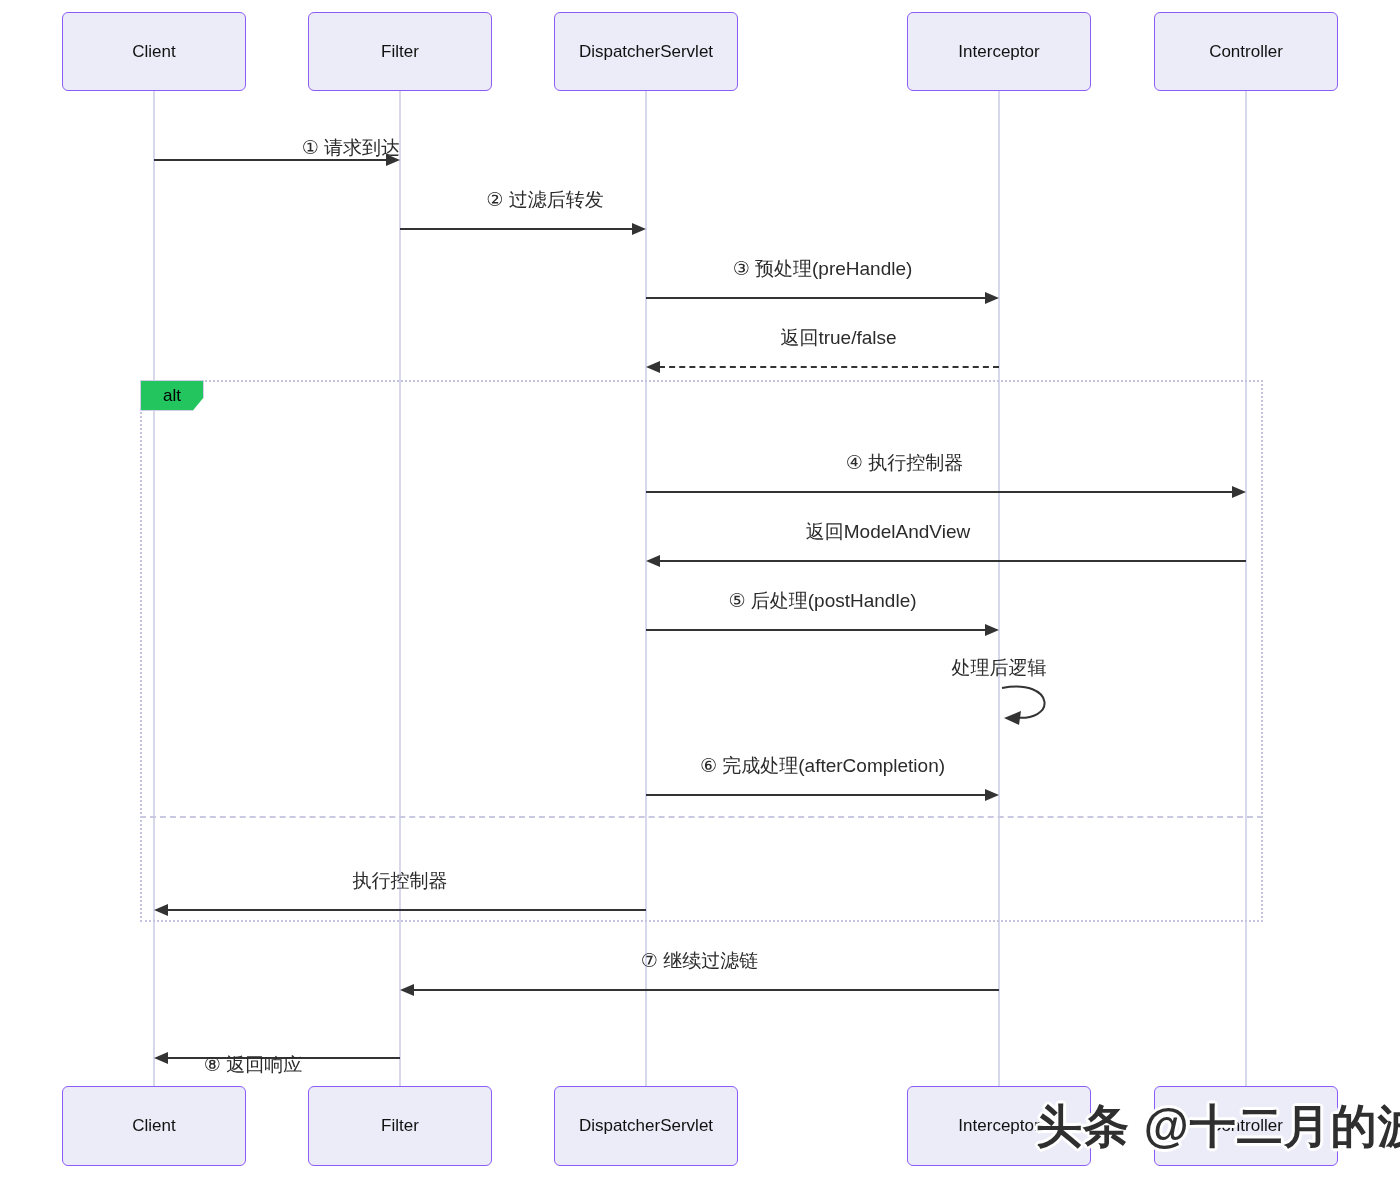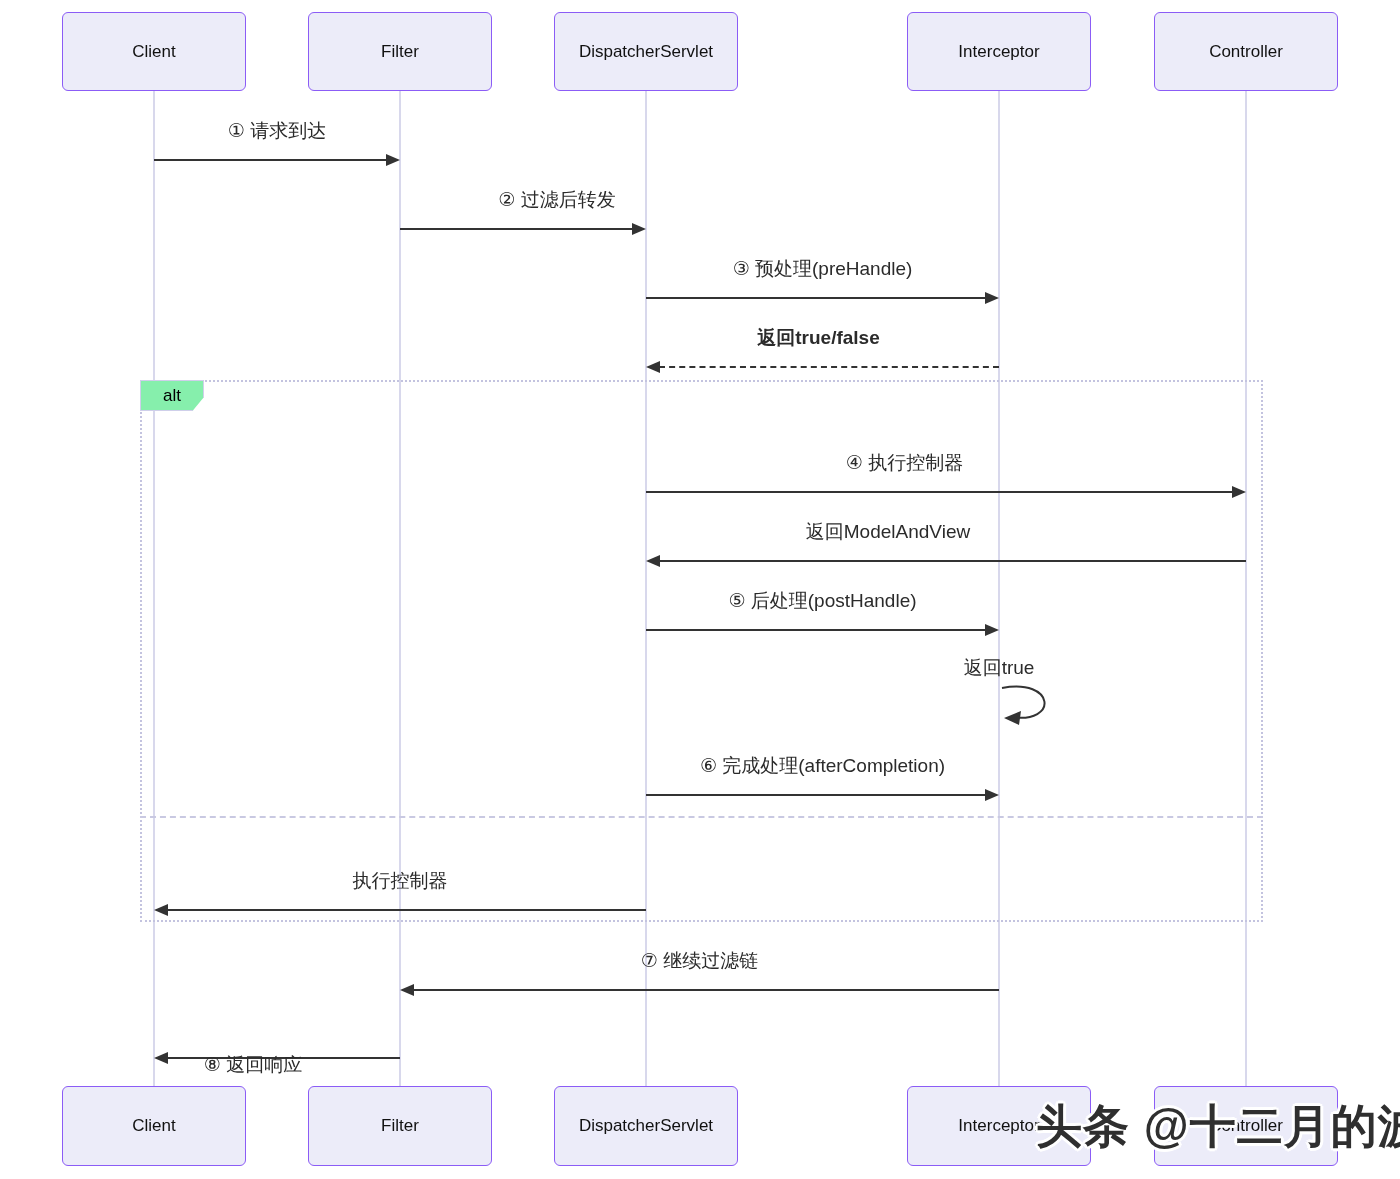--- a/index.html
+++ b/index.html
@@ -27,21 +27,21 @@
   .alt-frame{
     position:absolute;left:140px;top:380px;width:1123px;height:542px;
     border:2px dotted #c3c3df;box-sizing:border-box;z-index:2;
   }
   .alt-divider{
     position:absolute;left:140px;top:816px;width:1123px;height:0;
     border-top:2px dashed #c9c9e2;z-index:2;
   }
   .alt-tab{
     position:absolute;left:140px;top:380px;width:64px;height:31px;
-    background:#86efac;border:1px solid #cfcfea;box-sizing:border-box;
+    background:#22c55e;border:1px solid #cfcfea;box-sizing:border-box;
     clip-path:polygon(0 0,100% 0,100% 55%,82% 100%,0 100%);
     display:flex;align-items:center;justify-content:center;
     font-size:17px;color:#000;z-index:5;
   }
   .guard-label{
     position:absolute;left:140px;width:1123px;text-align:center;
     font-size:19px;line-height:26px;color:#2b2b2b;z-index:4;white-space:nowrap;
   }
   .self-loop-svg{position:absolute;z-index:4;overflow:visible;}
   .watermark{
@@ -64,42 +64,42 @@
       <div class="lifeline" style="left: 1245px; top: 91px; height: 995px;"></div>
     </div>
 
   <div class="alt-frame"></div>
   <div class="alt-divider"></div>
   <div class="alt-tab">
     <span>alt</span>
   </div>
 
   <div id="messages-mount">
-      <div class="msg-label" style="left: 154px; width: 246px; top: 116px;">① 请求到达</div>
+      <div class="msg-label" style="left: 154px; width: 246px; top: 133px; text-align: right;">① 请求到达</div>
       <div class="msg-line" style="left: 154px; width: 233px; top: 159px;"></div>
       <div class="arrow-head right" style="left: 386px; top: 154px;"></div>
-      <div class="msg-label" style="left: 412px; width: 290px; top: 185px;">② 过滤后转发</div>
+      <div class="msg-label" style="left: 400px; width: 290px; top: 185px;">② 过滤后转发</div>
       <div class="msg-line" style="left: 400px; width: 233px; top: 228px;"></div>
       <div class="arrow-head right" style="left: 632px; top: 223px;"></div>
       <div class="msg-label" style="left: 646px; width: 353px; top: 254px;">③ 预处理(preHandle)</div>
       <div class="msg-line" style="left: 646px; width: 340px; top: 297px;"></div>
       <div class="arrow-head right" style="left: 985px; top: 292px;"></div>
-      <div class="msg-label" style="left: 642px; width: 353px; top: 323px; font-weight: bold;">返回true/false</div>
+      <div class="msg-label" style="left: 662px; width: 353px; top: 323px;">返回true/false</div>
       <div class="msg-line dashed" style="left: 659px; width: 340px; top: 366px;"></div>
       <div class="arrow-head left" style="left: 646px; top: 361px;"></div>
       <div class="msg-label" style="left: 646px; width: 517px; top: 448px;">④ 执行控制器</div>
       <div class="msg-line" style="left: 646px; width: 587px; top: 491px;"></div>
       <div class="arrow-head right" style="left: 1232px; top: 486px;"></div>
       <div class="msg-label" style="left: 646px; width: 484px; top: 517px;">返回ModelAndView</div>
       <div class="msg-line" style="left: 659px; width: 587px; top: 560px;"></div>
       <div class="arrow-head left" style="left: 646px; top: 555px;"></div>
       <div class="msg-label" style="left: 646px; width: 353px; top: 586px;">⑤ 后处理(postHandle)</div>
       <div class="msg-line" style="left: 646px; width: 340px; top: 629px;"></div>
       <div class="arrow-head right" style="left: 985px; top: 624px;"></div>
-      <div class="msg-label" style="left: 889px; width: 220px; top: 653px;">返回true</div>
+      <div class="msg-label" style="left: 889px; width: 220px; top: 653px;">处理后逻辑</div>
       <svg class="self-loop-svg" width="70" height="46" viewBox="0 0 70 46" style="left: 999px; top: 682px;">
         <path d="M 3 6 C 56 -4, 60 42, 12 35" fill="none" stroke="#333" stroke-width="2"></path>
         <polygon points="5,36 22,29 20,43" fill="#333"></polygon>
       </svg>
       <div class="msg-label" style="left: 646px; width: 353px; top: 751px;">⑥ 完成处理(afterCompletion)</div>
       <div class="msg-line" style="left: 646px; width: 340px; top: 794px;"></div>
       <div class="arrow-head right" style="left: 985px; top: 789px;"></div>
       <div class="msg-label" style="left: 154px; width: 492px; top: 866px;">执行控制器</div>
       <div class="msg-line" style="left: 167px; width: 479px; top: 909px;"></div>
       <div class="arrow-head left" style="left: 154px; top: 904px;"></div>

